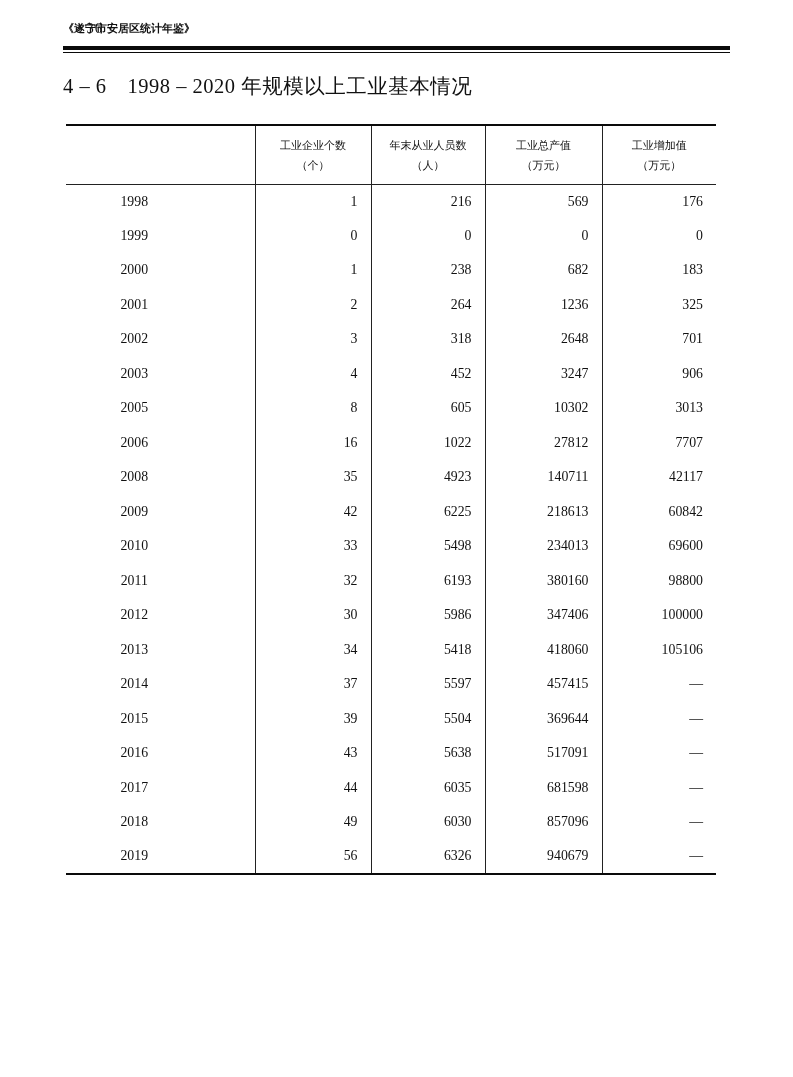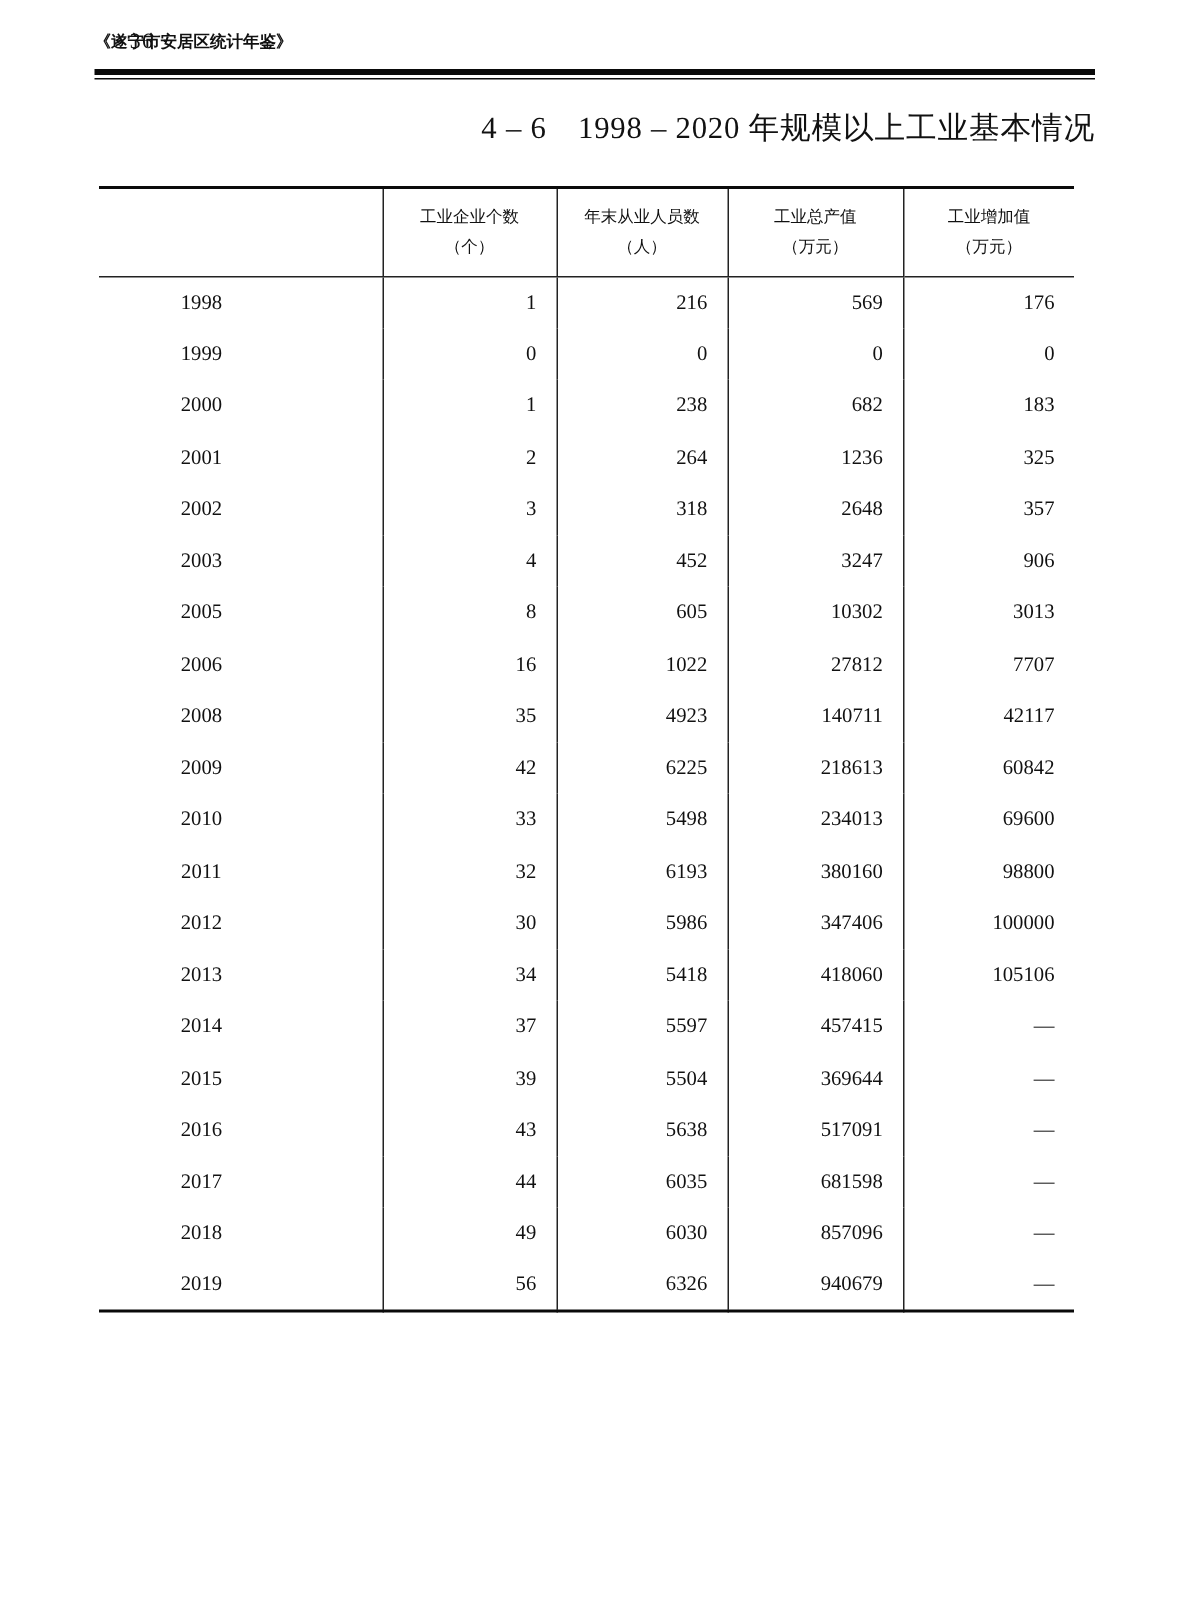--- a/index.html
+++ b/index.html
@@ -39,21 +39,21 @@
     font-size: 11px;
   }
   
   .double-rule { margin-top: 7px; }
   .double-rule .thick { height: 3.5px; background: #0a0a0a; }
   .double-rule .gap   { height: 2.5px; background: transparent; }
   .double-rule .thin  { height: 1.2px; background: #0a0a0a; }
   
   .table-title {
     margin: 20px 0 0 0;
-    text-align: right;
+    text-align: left;
     font-size: 20.5px;
     font-weight: normal;
     line-height: 27px;
     letter-spacing: 0.5px;
   }
   
   table.stats {
     margin-top: 24px;
     margin-left: 3px;
     width: 650px;
@@ -161,21 +161,21 @@
           <td class="num">2</td>
           <td class="num">264</td>
           <td class="num">1236</td>
           <td class="num">325</td>
         </tr>
         <tr>
           <td class="year">2002</td>
           <td class="num">3</td>
           <td class="num">318</td>
           <td class="num">2648</td>
-          <td class="num">357</td>
+          <td class="num">701</td>
         </tr>
         <tr>
           <td class="year">2003</td>
           <td class="num">4</td>
           <td class="num">452</td>
           <td class="num">3247</td>
           <td class="num">906</td>
         </tr>
         <tr>
           <td class="year">2005</td>

